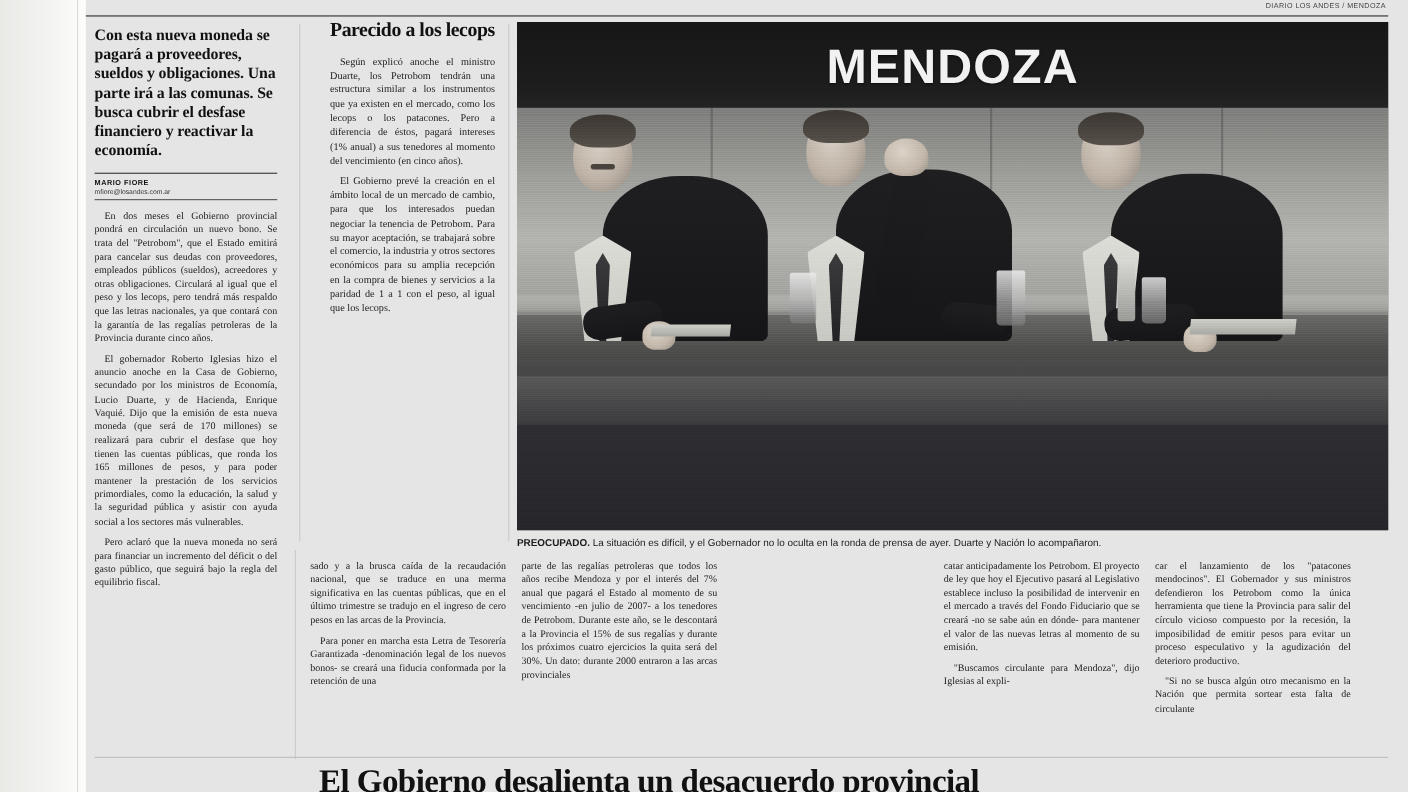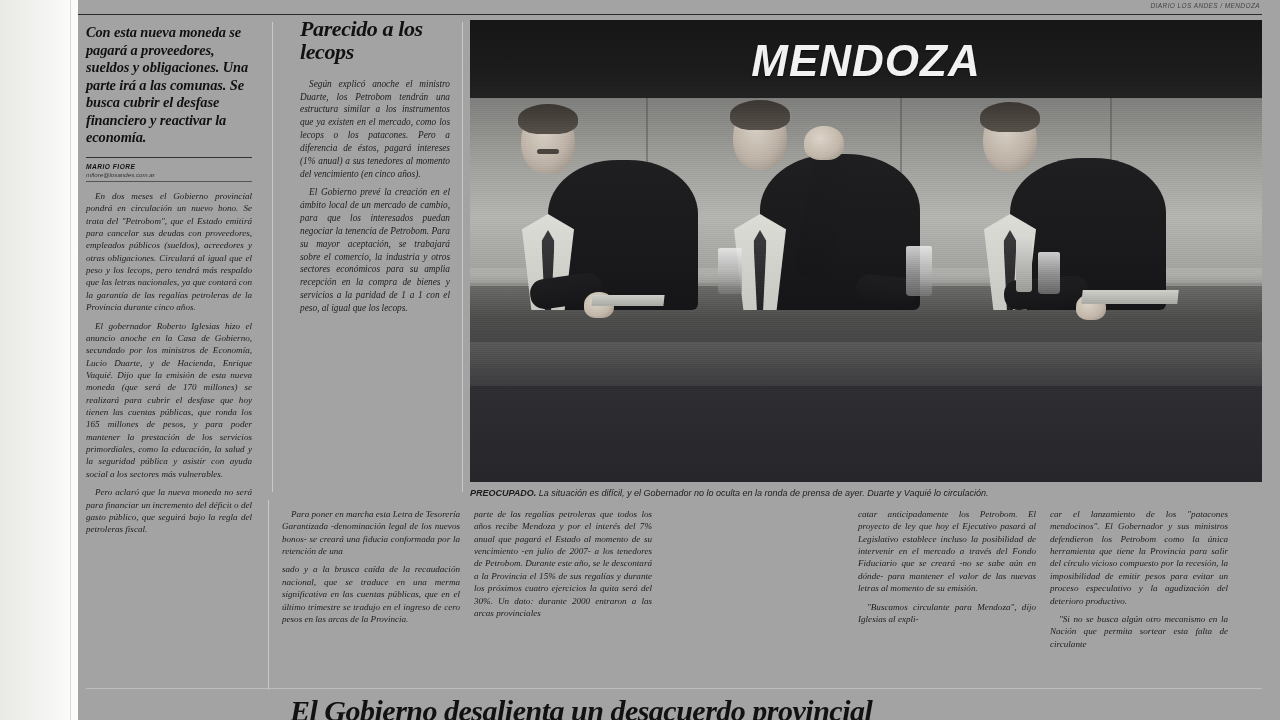--- a/index.html
+++ b/index.html
@@ -11,23 +11,22 @@
     width: 1280px;
     height: 720px;
     overflow: hidden;
     font-family: "Liberation Serif", serif;
     color: #1a1a1a;
   }
   .page {
     position: relative;
     width: 1280px;
     height: 720px;
-    background: #a3a3a3;
+    background: #e5e5e5;
     overflow: hidden;
-    font-style: italic;
   }
   
   .top-rule {
     position: absolute;
     left: 78px;
     right: 18px;
     top: 14px;
     height: 1px;
     background: #2b2b2b;
   }
@@ -106,21 +105,21 @@
   
   .col2 {
     position: absolute;
     left: 300px;
     top: 18px;
     width: 150px;
   }
   .col2-headline {
     font-family: "Liberation Serif", serif;
     font-weight: bold;
-    font-size: 22px;
+    font-size: 18px;
     line-height: 1.04;
     color: #111;
     margin: 0 0 14px 0;
     letter-spacing: -0.4px;
   }
   .col2 .body-text { font-size: 9.3px; line-height: 1.38; }
 
   
   .vrule {
     position: absolute;
@@ -330,21 +329,21 @@
   <div class="top-rule"></div>
   <div class="masthead-slug">DIARIO LOS ANDES / MENDOZA</div>
 
   <div class="col1">
     <p class="lede">Con esta nueva moneda se pagará a proveedores, sueldos y obligaciones. Una parte irá a las comunas. Se busca cubrir el desfase financiero y reactivar la economía.</p>
     <div class="byline-rule"></div>
     <div class="byline-name">MARIO FIORE</div>
     <span class="byline-mail">mfiore@losandes.com.ar</span>
     <p class="body-text indent">En dos meses el Gobierno provincial pondrá en circulación un nuevo bono. Se trata del "Petrobom", que el Estado emitirá para cancelar sus deudas con proveedores, empleados públicos (sueldos), acreedores y otras obligaciones. Circulará al igual que el peso y los lecops, pero tendrá más respaldo que las letras nacionales, ya que contará con la garantía de las regalías petroleras de la Provincia durante cinco años.</p>
     <p class="body-text indent">El gobernador Roberto Iglesias hizo el anuncio anoche en la Casa de Gobierno, secundado por los ministros de Economía, Lucio Duarte, y de Hacienda, Enrique Vaquié. Dijo que la emisión de esta nueva moneda (que será de 170 millones) se realizará para cubrir el desfase que hoy tienen las cuentas públicas, que ronda los 165 millones de pesos, y para poder mantener la prestación de los servicios primordiales, como la educación, la salud y la seguridad pública y asistir con ayuda social a los sectores más vulnerables.</p>
-    <p class="body-text indent">Pero aclaró que la nueva moneda no será para financiar un incremento del déficit o del gasto público, que seguirá bajo la regla del petroleras fiscal.</p>
+    <p class="body-text indent">Pero aclaró que la nueva moneda no será para financiar un incremento del déficit o del gasto público, que seguirá bajo la regla del equilibrio fiscal.</p>
   </div>
 
   <div class="vrule" style="left:272px; top:22px; height:470px;"></div>
 
   <div class="col2">
     <h2 class="col2-headline">Parecido a los lecops</h2>
     <p class="body-text indent">Según explicó anoche el ministro Duarte, los Petrobom tendrán una estructura similar a los instrumentos que ya existen en el mercado, como los lecops o los patacones. Pero a diferencia de éstos, pagará intereses (1% anual) a sus tenedores al momento del vencimiento (en cinco años).</p>
     <p class="body-text indent">El Gobierno prevé la creación en el ámbito local de un mercado de cambio, para que los interesados puedan negociar la tenencia de Petrobom. Para su mayor aceptación, se trabajará sobre el comercio, la industria y otros sectores económicos para su amplia recepción en la compra de bienes y servicios a la paridad de 1 a 1 con el peso, al igual que los lecops.</p>
   </div>
 
@@ -404,29 +403,29 @@
     <div class="bottle" style="left:546px; bottom:190px; width:16px; height:56px;"></div>
     <div class="glass" style="left:568px; bottom:188px; width:22px; height:42px;"></div>
     <div class="papers" style="left:612px; bottom:178px; width:96px; height:14px;"></div>
     <div class="papers" style="left:122px; bottom:176px; width:72px; height:11px;"></div>
 
     <div class="photo-grain"></div>
   </div>
 
   <div class="caption">
     <b>PREOCUPADO.</b>
-    <span>La situación es difícil, y el Gobernador no lo oculta en la ronda de prensa de ayer. Duarte y Vaquié lo circulación.</span>
+    <span>La situación es difícil, y el Gobernador no lo oculta en la ronda de prensa de ayer. Duarte y Nación lo acompañaron.</span>
   </div>
 
   <div class="col-divider-left"></div>
 
   <div class="lower">
     <div class="lcol">
+      <p class="body-text">sado y a la brusca caída de la recaudación nacional, que se traduce en una merma significativa en las cuentas públicas, que en el último trimestre se tradujo en el ingreso de cero pesos en las arcas de la Provincia.</p>
       <p class="body-text indent">Para poner en marcha esta Letra de Tesorería Garantizada -denominación legal de los nuevos bonos- se creará una fiducia conformada por la retención de una</p>
-      <p class="body-text">sado y a la brusca caída de la recaudación nacional, que se traduce en una merma significativa en las cuentas públicas, que en el último trimestre se tradujo en el ingreso de cero pesos en las arcas de la Provincia.</p>
     </div>
     <div class="lcol">
       <p class="body-text">parte de las regalías petroleras que todos los años recibe Mendoza y por el interés del 7% anual que pagará el Estado al momento de su vencimiento -en julio de 2007- a los tenedores de Petrobom. Durante este año, se le descontará a la Provincia el 15% de sus regalías y durante los próximos cuatro ejercicios la quita será del 30%. Un dato: durante 2000 entraron a las arcas provinciales</p>
     </div>
     <div class="lcol">
     </div>
     <div class="lcol">
       <p class="body-text">catar anticipadamente los Petrobom. El proyecto de ley que hoy el Ejecutivo pasará al Legislativo establece incluso la posibilidad de intervenir en el mercado a través del Fondo Fiduciario que se creará -no se sabe aún en dónde- para mantener el valor de las nuevas letras al momento de su emisión.</p>
       <p class="body-text indent">"Buscamos circulante para Mendoza", dijo Iglesias al expli-</p>
     </div>

